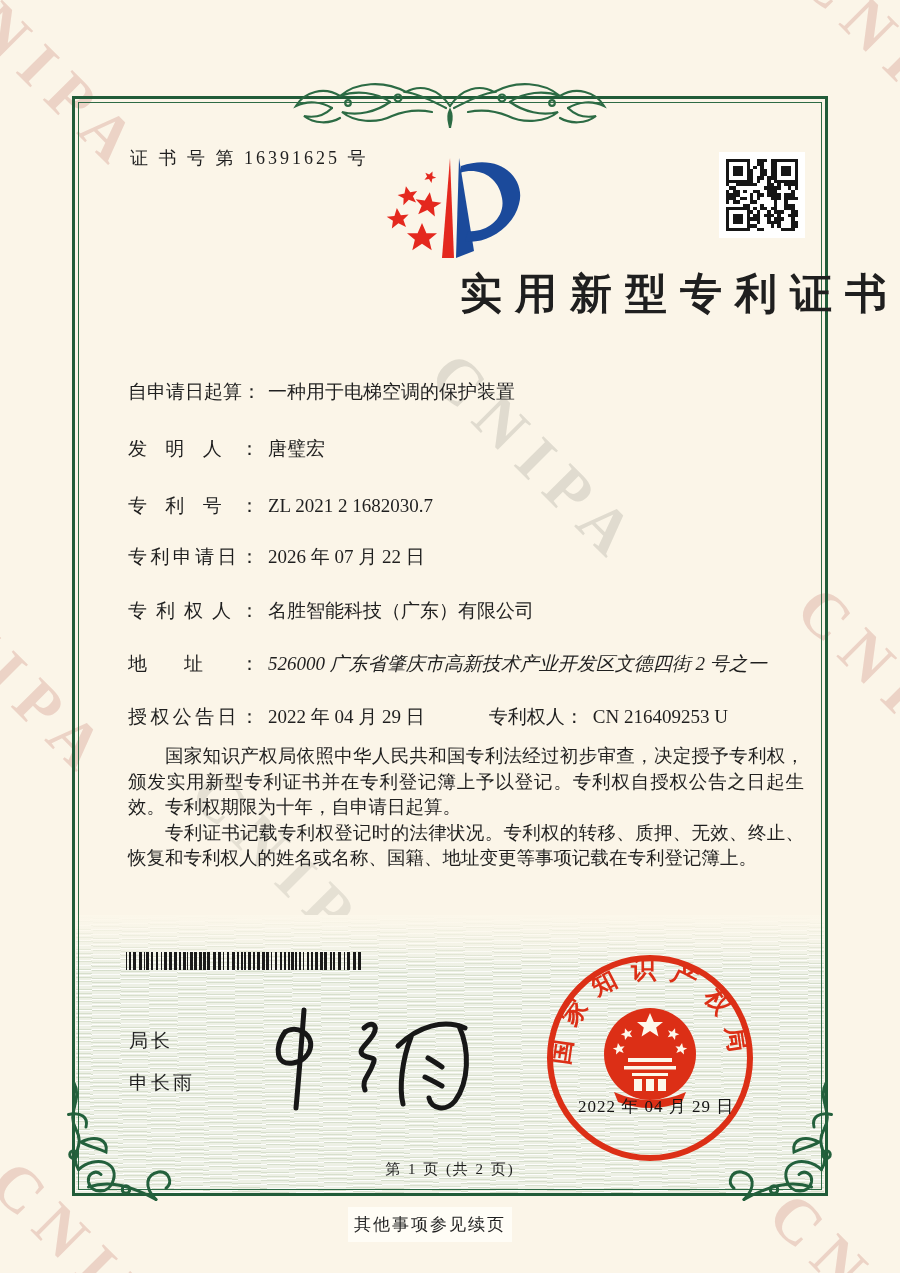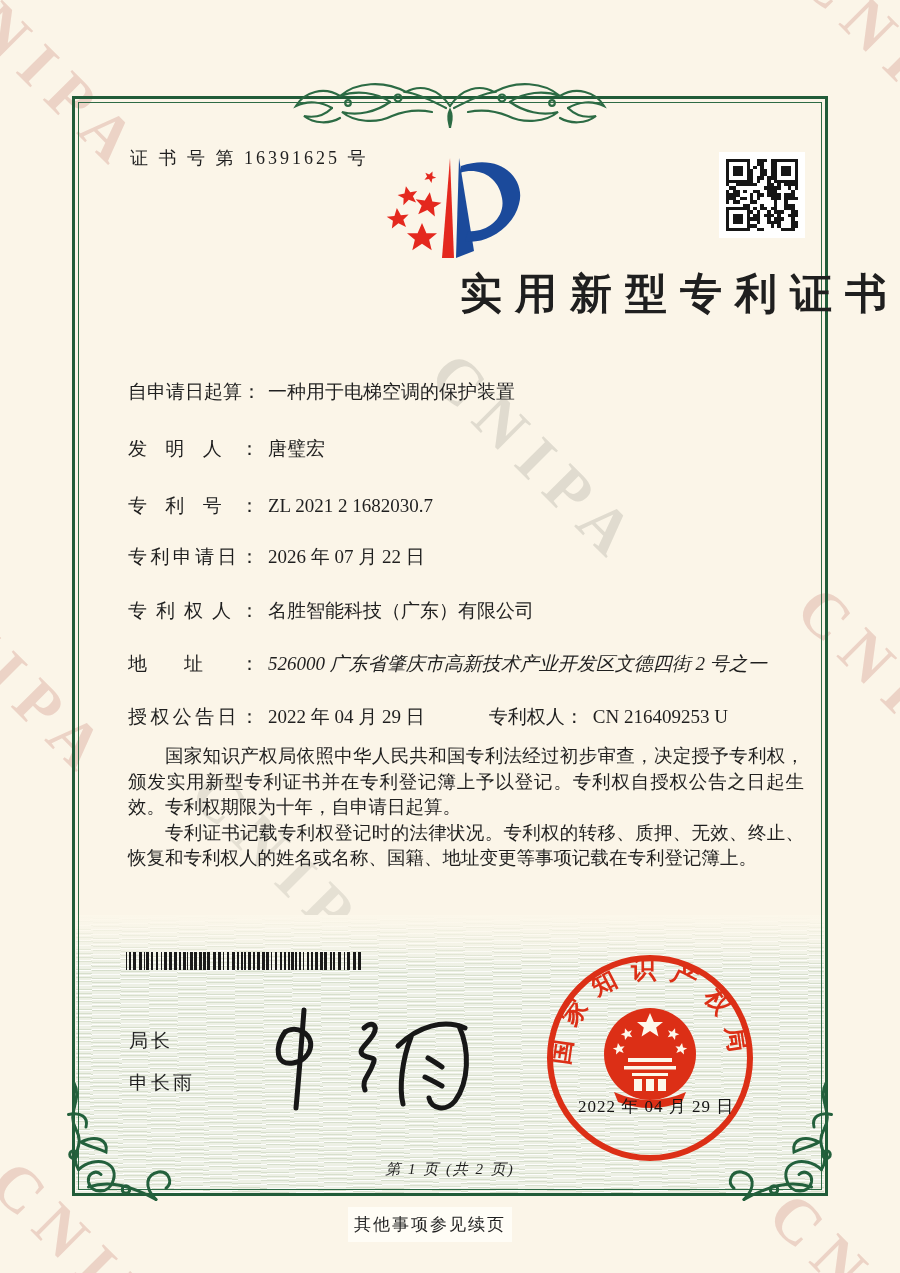--- a/index.html
+++ b/index.html
@@ -60,21 +60,21 @@
   .paras p{margin:0;text-indent:2em;}
   .barcode{position:absolute;left:126px;top:952px;width:238px;height:18px;display:flex;align-items:stretch;}
   .barcode i{display:block;height:100%;}
   .barcode i.b{background:#1a1a1a;}
   .pres-title{position:absolute;left:129px;top:1028px;font-size:19px;letter-spacing:3px;}
   .pres-name{position:absolute;left:129px;top:1070px;font-size:19px;letter-spacing:3px;}
   .seal-date{
     position:absolute;left:556px;top:1095px;width:200px;text-align:center;
     font-size:17px;letter-spacing:1px;color:#141414;z-index:5;
   }
-  .page-num{position:absolute;left:0;right:0;top:1160px;text-align:center;font-size:15px;letter-spacing:2px;font-style:italic;}
+  .page-num{position:absolute;left:0;right:0;top:1160px;text-align:center;font-size:15px;letter-spacing:2px;}
   .footer-note-box{
     position:absolute;left:348px;top:1207px;width:164px;height:35px;background:#fffdf6;
     display:flex;align-items:center;justify-content:center;z-index:4;
   }
   .footer-note-box span{font-size:17px;letter-spacing:2px;}
   svg{display:block;}
 </style>
 </head>
 <body>
 

